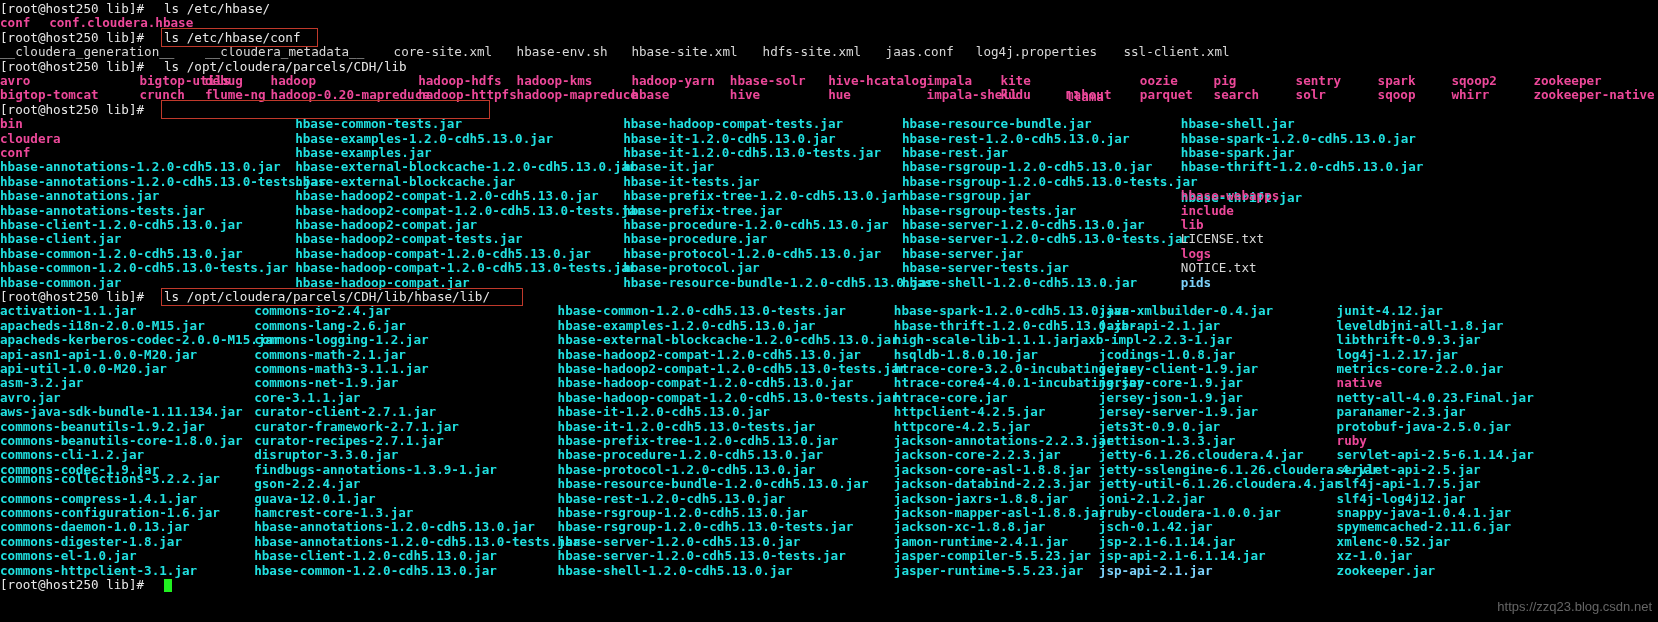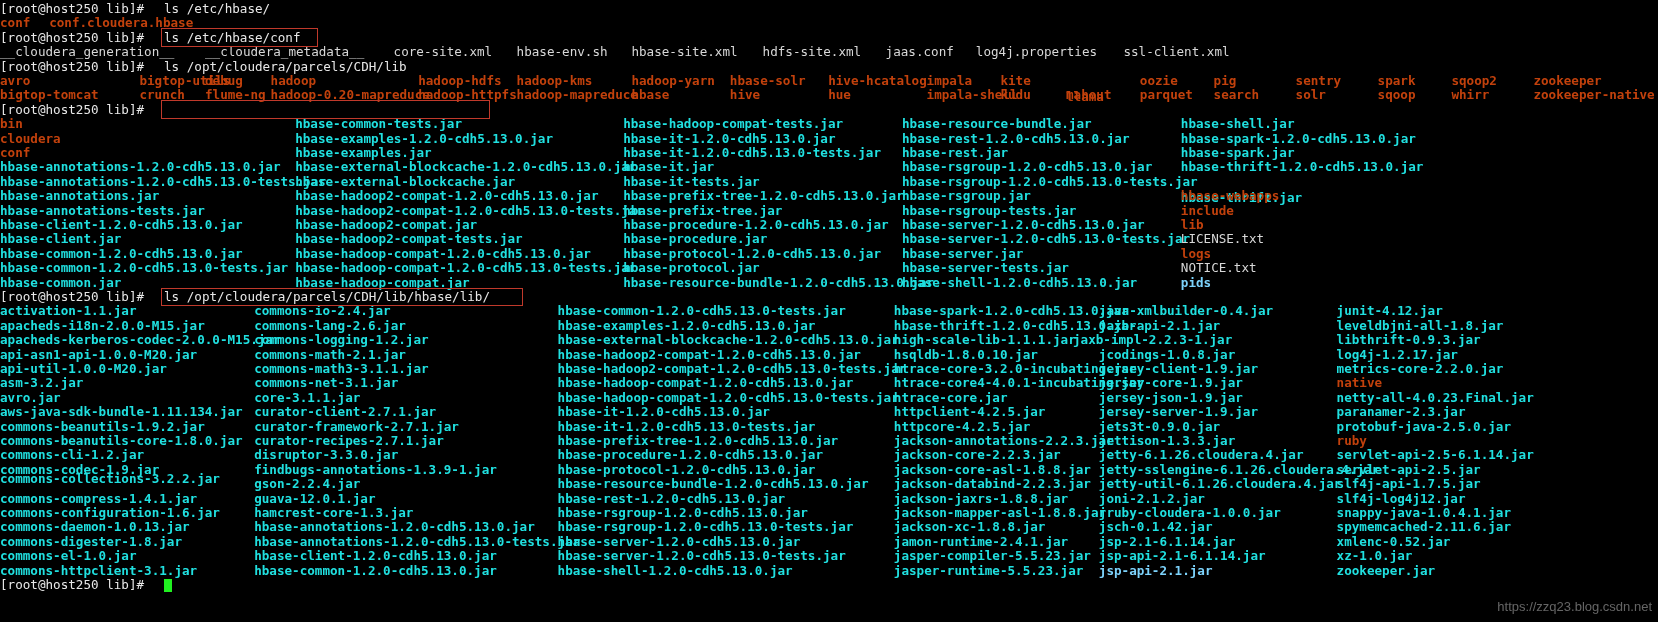--- a/index.html
+++ b/index.html
@@ -23,21 +23,21 @@
   }
   .cell {
     position: absolute;
     white-space: pre;
     font-size: 12.6px;
     line-height: 14.4px;
     height: 14.4px;
   }
   .c-prompt   { color: #e8e8e8; }
   .c-cmd      { color: #e8e8e8; }
-  .c-dir2     { color: #c2410c; font-weight: bold; }
+  .c-dir2     { color: #ec4899; font-weight: bold; }
   .c-jar      { color: #20e0e0; font-weight: bold; }
   .c-plain    { color: #d8d8d8; }
   .c-red      { color: #7dd3fc; font-weight: bold; }
 
   .hl-box {
     position: absolute;
     border: 1.6px solid #c0392b;
     box-sizing: border-box;
     pointer-events: none;
     background: transparent;
@@ -203,21 +203,21 @@
     <span class="cell c-jar" style="left: 893.8px; top: 347.6px;">hsqldb-1.8.0.10.jar</span>
     <span class="cell c-jar" style="left: 1098.8px; top: 347.6px;">jcodings-1.0.8.jar</span>
     <span class="cell c-jar" style="left: 1336.6px; top: 347.6px;">log4j-1.2.17.jar</span>
     <span class="cell c-jar" style="left: 0px; top: 362px;">api-util-1.0.0-M20.jar</span>
     <span class="cell c-jar" style="left: 254.2px; top: 362px;">commons-math3-3.1.1.jar</span>
     <span class="cell c-jar" style="left: 557.6px; top: 362px;">hbase-hadoop2-compat-1.2.0-cdh5.13.0-tests.jar</span>
     <span class="cell c-jar" style="left: 893.8px; top: 362px;">htrace-core-3.2.0-incubating.jar</span>
     <span class="cell c-jar" style="left: 1098.8px; top: 362px;">jersey-client-1.9.jar</span>
     <span class="cell c-jar" style="left: 1336.6px; top: 362px;">metrics-core-2.2.0.jar</span>
     <span class="cell c-jar" style="left: 0px; top: 376.4px;">asm-3.2.jar</span>
-    <span class="cell c-jar" style="left: 254.2px; top: 376.4px;">commons-net-3.1.jar</span>
+    <span class="cell c-jar" style="left: 254.2px; top: 376.4px;">commons-net-1.9.jar</span>
     <span class="cell c-jar" style="left: 557.6px; top: 376.4px;">hbase-hadoop-compat-1.2.0-cdh5.13.0.jar</span>
     <span class="cell c-jar" style="left: 893.8px; top: 376.4px;">htrace-core4-4.0.1-incubating.jar</span>
     <span class="cell c-jar" style="left: 1098.8px; top: 376.4px;">jersey-core-1.9.jar</span>
     <span class="cell c-dir2" style="left: 1336.6px; top: 376.4px;">native</span>
     <span class="cell c-jar" style="left: 0px; top: 390.8px;">avro.jar</span>
     <span class="cell c-jar" style="left: 254.2px; top: 390.8px;">core-3.1.1.jar</span>
     <span class="cell c-jar" style="left: 557.6px; top: 390.8px;">hbase-hadoop-compat-1.2.0-cdh5.13.0-tests.jar</span>
     <span class="cell c-jar" style="left: 893.8px; top: 390.8px;">htrace-core.jar</span>
     <span class="cell c-jar" style="left: 1098.8px; top: 390.8px;">jersey-json-1.9.jar</span>
     <span class="cell c-jar" style="left: 1336.6px; top: 390.8px;">netty-all-4.0.23.Final.jar</span>

